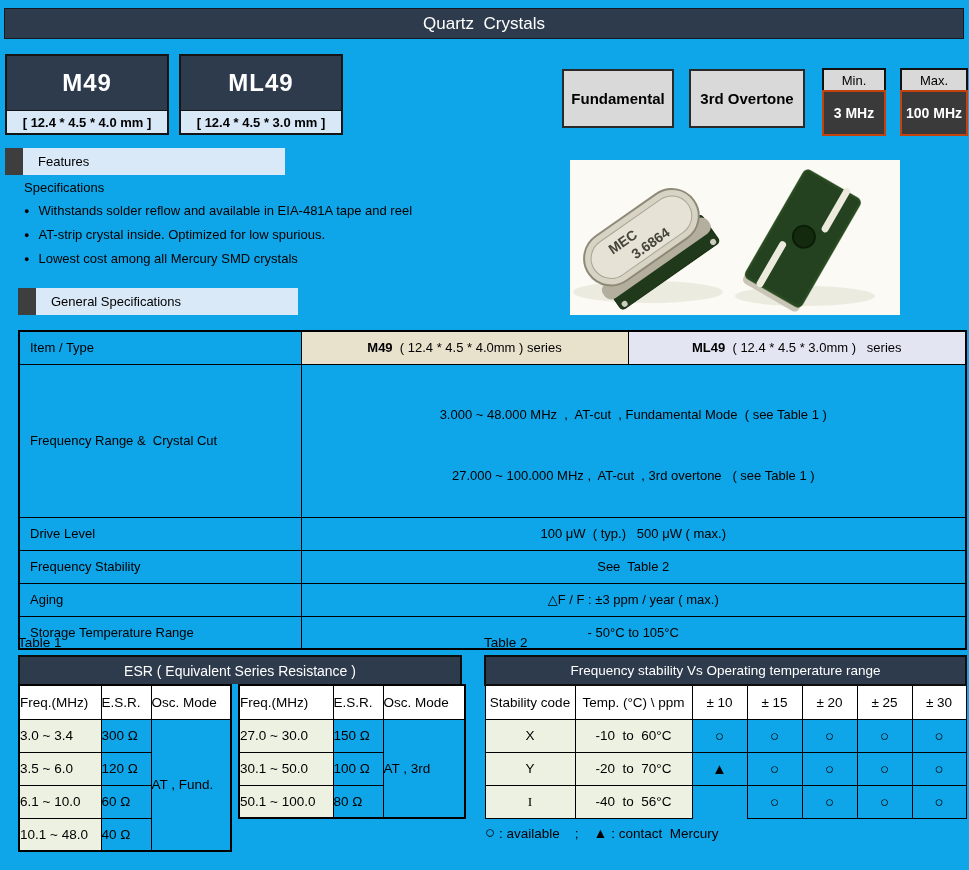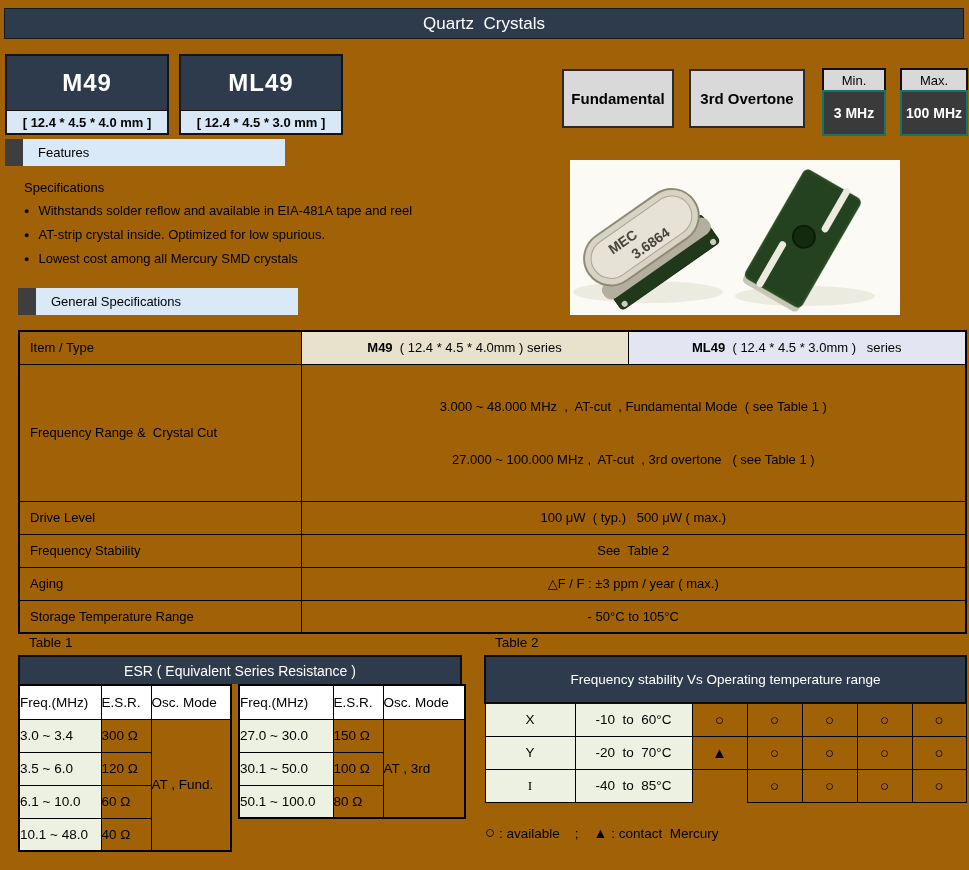--- a/index.html
+++ b/index.html
@@ -1,17 +1,17 @@
 <!DOCTYPE html>
 <html><head>
 <meta charset="utf-8">
 <style>
   * { margin: 0; padding: 0; box-sizing: border-box; }
   body { background: #ffffff; font-family: "Liberation Sans", "DejaVu Sans", sans-serif; color: #000; }
-  .page { position: relative; width: 969px; height: 870px; background: #a16207; overflow: hidden; }
+  .page { position: relative; width: 969px; height: 870px; background: #0ea5e9; overflow: hidden; }
 
   
   .title-bar { position: absolute; left: 4px; top: 8px; width: 960px; height: 31px;
     background: #2e3b4c; border: 1px solid #14191f; color: #fff; font-size: 17px;
     display: flex; align-items: center; justify-content: center; white-space: pre; }
 
   
   .product-box { position: absolute; top: 54px; width: 164px; height: 81px;
     border: 2px solid #141414; display: flex; flex-direction: column; }
   .product-box .pname { flex: 1; background: #2e3b4c; color: #fff; font-weight: bold;
@@ -24,74 +24,74 @@
   .badge { position: absolute; border: 2px solid #2a2a2a; font-weight: bold; font-size: 15px;
     display: flex; align-items: center; justify-content: center; text-align: center; }
   .badge-smc { left: 348px; top: 70px; width: 196px; height: 61px; background: #b8d2e9; }
   .badge-fund { left: 562px; top: 69px; width: 112px; height: 59px; background: #d9d9d9; }
   .badge-ovt { left: 689px; top: 69px; width: 116px; height: 59px; background: #d9d9d9; }
 
   
   .minmax { position: absolute; top: 68px; display: flex; flex-direction: column; }
   .minmax .mm-head { height: 24px; background: #d9d9d9; border: 2px solid #111;
     font-size: 13px; display: flex; align-items: center; justify-content: center; text-align: right; }
-  .minmax .mm-val { height: 46px; margin-top: -2px; background: #3a3a3a; border: 2px solid #0f766e;
+  .minmax .mm-val { height: 46px; margin-top: -2px; background: #3a3a3a; border: 2px solid #c2410c;
     color: #fff; font-weight: bold; font-size: 14px; display: flex; align-items: center; justify-content: center; }
   .mm-min { left: 822px; width: 64px; } .mm-max { left: 900px; width: 68px; }
 
   
   .section-bar { position: absolute; left: 5px; height: 27px; display: flex; }
   .section-bar .accent { width: 18px; background: #3e3e3e; }
   .section-bar .bar-fill { width: 262px; background: #d9e9f8; display: flex; align-items: center;
     padding-left: 15px; font-size: 13px; }
-  .bar-features { top: 139px; } .bar-general { top: 288px; padding-left: 13px; }
+  .bar-features { top: 148px; } .bar-general { top: 288px; padding-left: 13px; }
 
   .sub-text { position: absolute; left: 24px; top: 180px; font-size: 13px; }
   .bullet { position: absolute; left: 24px; font-size: 13px; display: flex; align-items: center; }
   .bullet .dot { font-size: 9px; margin-right: 9px; }
   .bl-0 { top: 203px; } .bl-1 { top: 227px; } .bl-2 { top: 251px; }
 
   .photo { position: absolute; left: 570px; top: 160px; }
 
   
   table { border-collapse: collapse; }
   .gen-table { position: absolute; left: 18px; top: 330px; width: 947px; table-layout: fixed; }
   .gen-table td { border: 1px solid #000; font-size: 13px; white-space: pre; overflow: hidden; }
   .gen-table { border: 2px solid #000; }
   .gen-table td.lbl { text-align: left; padding-left: 10px; }
   .gen-table td.val { text-align: center; }
   .gen-table tr.r33 td { height: 33px; }
   .gen-table tr.r50 td { height: 50px; }
   .gen-table td.c-m49 { background: #e8e1cb; text-align: center; }
   .gen-table td.c-ml49 { background: #e3e6f2; text-align: center; }
-  .gen-table .two-line div { line-height: 23px; }
-
-  
-  .tbl-label { position: absolute; font-size: 13.5px; padding-left: 11px; }
+  .gen-table .two-line div { line-height: 23px; margin-top: 8px; }
+
+  
+  .tbl-label { position: absolute; font-size: 13.5px; }
   .t1-label { left: 18px; top: 635px; } .t2-label { left: 484px; top: 635px; }
 
   
   .t1-wrap { position: absolute; left: 18px; top: 655px; width: 444px; }
   .t1-head { height: 29px; background: #2e3b4c; border: 2px solid #0d0d0d; border-bottom: none;
     color: #fff; font-size: 14px; display: flex; align-items: center; justify-content: center; white-space: pre; }
   .t1-cols { display: flex; align-items: flex-start; }
   .t1-cols table { border: 2px solid #000; }
   .t1-cols td, .t1-cols th { border: 1px solid #000; font-size: 13.5px; font-weight: normal;
     text-align: left; white-space: pre; }
   .t1-cols th { height: 34px; background: #fff; }
   .t1-cols td { height: 33px; }
   .t1-left { width: 212px; table-layout: fixed; }
   .t1-right { width: 226px; margin-left: 6px; table-layout: fixed; }
   td.freq { background: #edf1e1; }
 
   
   .t2-table { position: absolute; left: 484px; top: 655px; width: 481px; table-layout: fixed; }
   .t2-table th, .t2-table td { border: 1px solid #000; font-size: 13.5px; font-weight: normal;
     text-align: center; white-space: pre; }
-  .t2-table th.dark { height: 47px; background: #2e3b4c; color: #fff; border: 2px solid #0d0d0d; }
+  .t2-table th.dark { height: 29px; background: #2e3b4c; color: #fff; border: 2px solid #0d0d0d; }
   .t2-table th { height: 34px; background: #fff; }
   .t2-table td { height: 33px; }
   .t2-table td.gcell { background: #edf1e1; }
   .t2-table td.mark { font-size: 15px; }
   .t2-table td.noborder { border: none; }
   .serif { font-family: "Liberation Serif", serif; }
 
   
   .legend { position: absolute; left: 485px; top: 825px; font-size: 13.5px; white-space: pre;
     display: flex; align-items: center; }
@@ -289,40 +289,49 @@
         <col style="width:55px">
       <col style="width:55px">
         <col style="width:55px">
         <col style="width:54px">
     </colgroup>
     <tbody>
         <tr>
       <th class="dark" colspan="7">Frequency stability Vs Operating temperature range</th>
     </tr>
     <tr>
+      <th>Stability code</th>
+      <th>Temp. (°C) \ ppm</th>
+      <th>± 10</th>
+      <th>± 15</th>
+      <th>± 20</th>
+      <th>± 25</th>
+      <th>± 30</th>
+    </tr>
+    <tr>
       <td class="gcell">X</td>
       <td class="gcell">-10  to  60°C</td>
       <td class="mark">○</td>
       <td class="mark">○</td>
       <td class="mark">○</td>
       <td class="mark">○</td>
       <td class="mark">○</td>
     </tr>
     <tr>
       <td class="gcell">Y</td>
       <td class="gcell">-20  to  70°C</td>
       <td class="mark">▲</td>
       <td class="mark">○</td>
       <td class="mark">○</td>
       <td class="mark">○</td>
       <td class="mark">○</td>
     </tr>
     <tr>
       <td class="gcell serif">I</td>
-      <td class="gcell">-40  to  85°C</td>
+      <td class="gcell">-40  to  56°C</td>
       <td class="mark noborder"></td>
       <td class="mark">○</td>
       <td class="mark">○</td>
       <td class="mark">○</td>
       <td class="mark">○</td>
     </tr>
   </tbody>
     </table>
 
   <div class="legend">

